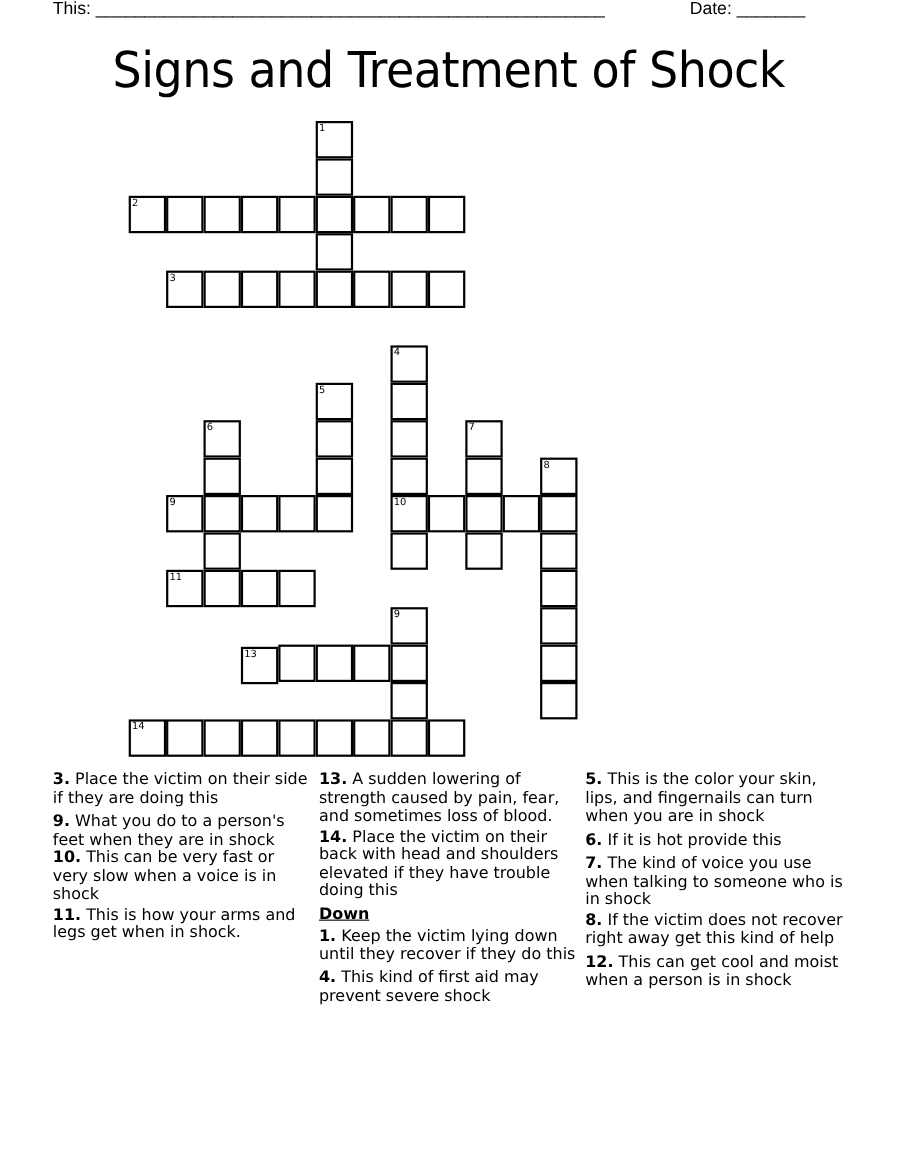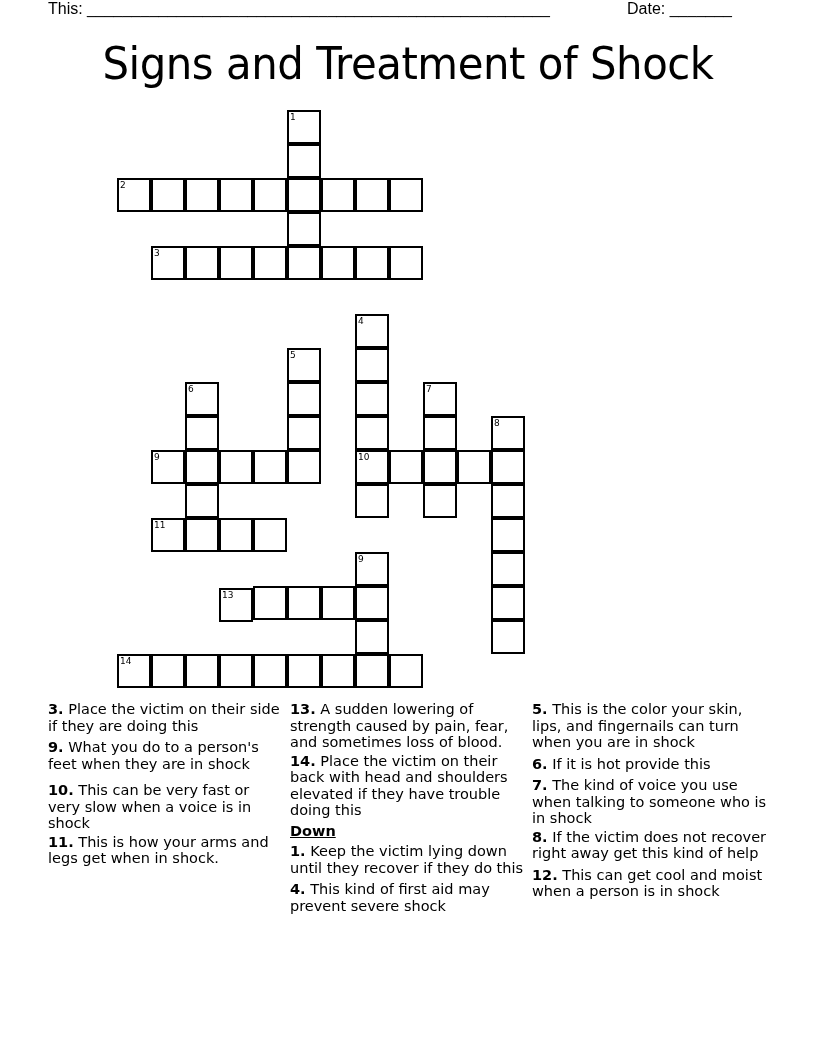--- a/index.html
+++ b/index.html
@@ -121,21 +121,21 @@
     <div class="cell" style="left: 185px; top: 654px;"></div>
     <div class="cell" style="left: 219px; top: 654px;"></div>
     <div class="cell" style="left: 253px; top: 654px;"></div>
     <div class="cell" style="left: 287px; top: 654px;"></div>
     <div class="cell" style="left: 321px; top: 654px;"></div>
     <div class="cell" style="left: 389px; top: 654px;"></div>
   </div>
 
 <div class="clues col1">
   <div class="clue"><b>3.</b><span> Place the victim on their side if they are doing this</span></div>
-  <div class="clue" style="margin-bottom:10px"><b>9.</b><span> What you do to a person's feet when they are in shock</span></div>
+  <div class="clue" style="margin-bottom:0"><b>9.</b><span> What you do to a person's feet when they are in shock</span></div>
   <div class="clue" style="margin-bottom:2px"><b>10.</b><span> This can be very fast or very slow when a voice is in shock</span></div>
   <div class="clue"><b>11.</b><span> This is how your arms and legs get when in shock.</span></div>
 </div>
 
 <div class="clues col2">
   <div class="clue" style="margin-bottom:2px"><b>13.</b><span> A sudden lowering of strength caused by pain, fear, and sometimes loss of blood.</span></div>
   <div class="clue" style="margin-bottom:4px"><b>14.</b><span> Place the victim on their back with head and shoulders elevated if they have trouble doing this</span></div>
   <div class="section-head">Down</div>
   <div class="clue"><b>1.</b><span> Keep the victim lying down until they recover if they do this</span></div>
   <div class="clue"><b>4.</b><span> This kind of first aid may prevent severe shock</span></div>

